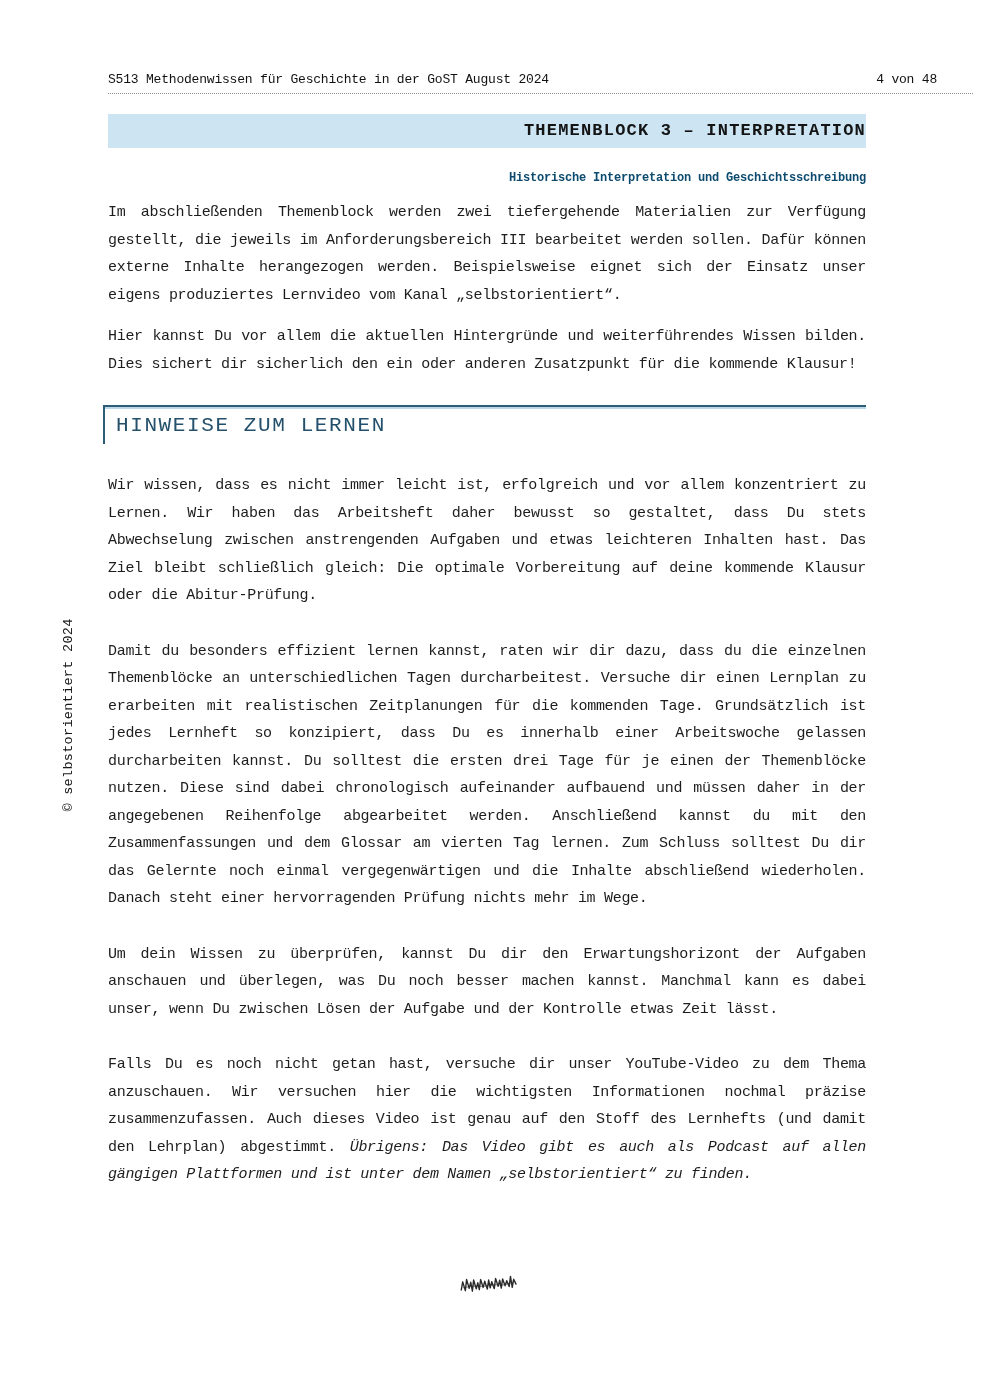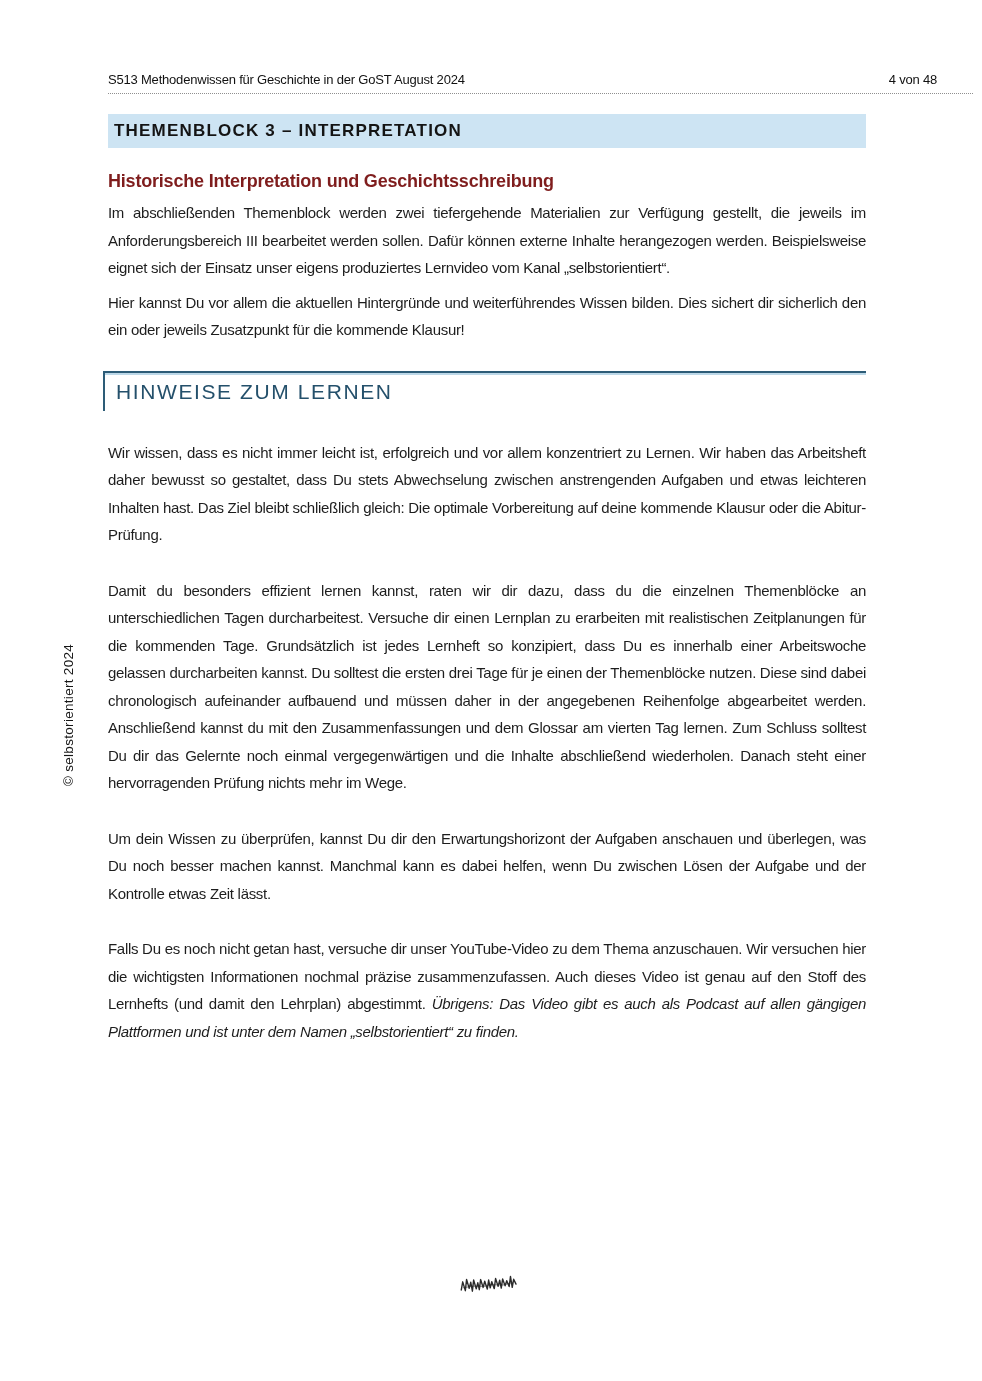--- a/index.html
+++ b/index.html
@@ -2,21 +2,21 @@
 <html lang="de"><head>
 <meta charset="utf-8">
 <style>
   * { margin: 0; padding: 0; box-sizing: border-box; }
   html, body { background: #ffffff; }
   .page {
     position: relative;
     width: 982px;
     height: 1381px;
     background: #ffffff;
-    font-family: Liberation Sans, sans-serif;
+    font-family: Liberation Mono, monospace;
     color: #1c1c1c;
     overflow: hidden;
   }
 
   
   .doc-header {
     position: absolute;
     left: 108px;
     top: 72px;
     width: 865px;
@@ -36,37 +36,39 @@
     position: absolute;
     left: 108px;
     top: 114px;
     width: 758px;
   }
 
   .banner {
     background: #cde4f3;
     height: 34px;
     line-height: 34px;
-    padding-left: 6px;
+    padding-left: 20px;
     font-size: 17px;
     font-weight: 600;
     letter-spacing: 1.2px;
     color: #141414;
+    text-align: right;
   }
 
   h3.subheading {
     margin-top: 23px;
-    font-size: 18px;
+    font-size: 12px;
     font-weight: bold;
     letter-spacing: -0.2px;
-    color: #7f1d1d;
+    color: #0c4a6e;
+    text-align: right;
   }
 
   p.body-text {
-    margin-top: 7px;
+    margin-top: 14px;
     font-size: 15px;
     line-height: 27.5px;
     letter-spacing: -0.3px;
     text-align: justify;
     color: #1d1d1d;
   }
   p.body-text .italic-tail { font-style: italic; }
 
   .hinweise-header {
     margin-top: 27px;
@@ -119,30 +121,30 @@
 
   <div class="content">
 
     <div class="banner">
       <span>THEMENBLOCK 3 – INTERPRETATION</span>
     </div>
 
     <h3 class="subheading">Historische Interpretation und Geschichtsschreibung</h3>
     <p class="body-text">Im abschließenden Themenblock werden zwei tiefergehende Materialien zur Verfügung gestellt, die jeweils im Anforderungsbereich III bearbeitet werden sollen. Dafür können externe Inhalte herangezogen werden. Beispielsweise eignet sich der Einsatz unser eigens produziertes Lernvideo vom Kanal „selbstorientiert“.</p>
 
-    <p class="body-text">Hier kannst Du vor allem die aktuellen Hintergründe und weiterführendes Wissen bilden. Dies sichert dir sicherlich den ein oder jeweils Zusatzpunkt für die kommende Klausur!</p>
+    <p class="body-text">Hier kannst Du vor allem die aktuellen Hintergründe und weiterführendes Wissen bilden. Dies sichert dir sicherlich den ein oder anderen Zusatzpunkt für die kommende Klausur!</p>
 
     <div class="hinweise-header">
       <span>HINWEISE ZUM LERNEN</span>
     </div>
 
     <div class="hinweise-body">
       <p class="body-text">Wir wissen, dass es nicht immer leicht ist, erfolgreich und vor allem konzentriert zu Lernen. Wir haben das Arbeitsheft daher bewusst so gestaltet, dass Du stets Abwechselung zwischen anstrengenden Aufgaben und etwas leichteren Inhalten hast. Das Ziel bleibt schließlich gleich: Die optimale Vorbereitung auf deine kommende Klausur oder die Abitur-Prüfung.</p>
       <p class="body-text">Damit du besonders effizient lernen kannst, raten wir dir dazu, dass du die einzelnen Themenblöcke an unterschiedlichen Tagen durcharbeitest. Versuche dir einen Lernplan zu erarbeiten mit realistischen Zeitplanungen für die kommenden Tage. Grundsätzlich ist jedes Lernheft so konzipiert, dass Du es innerhalb einer Arbeitswoche gelassen durcharbeiten kannst. Du solltest die ersten drei Tage für je einen der Themenblöcke nutzen. Diese sind dabei chronologisch aufeinander aufbauend und müssen daher in der angegebenen Reihenfolge abgearbeitet werden. Anschließend kannst du mit den Zusammenfassungen und dem Glossar am vierten Tag lernen. Zum Schluss solltest Du dir das Gelernte noch einmal vergegenwärtigen und die Inhalte abschließend wiederholen. Danach steht einer hervorragenden Prüfung nichts mehr im Wege.</p>
-      <p class="body-text">Um dein Wissen zu überprüfen, kannst Du dir den Erwartungshorizont der Aufgaben anschauen und überlegen, was Du noch besser machen kannst. Manchmal kann es dabei helfen, wenn Du zwischen Lösen der Aufgabe und der Kontrolle etwas Zeit lässt.</p>
+      <p class="body-text">Um dein Wissen zu überprüfen, kannst Du dir den Erwartungshorizont der Aufgaben anschauen und überlegen, was Du noch besser machen kannst. Manchmal kann es dabei unser, wenn Du zwischen Lösen der Aufgabe und der Kontrolle etwas Zeit lässt.</p>
       <p class="body-text"><span>Falls Du es noch nicht getan hast, versuche dir unser YouTube-Video zu dem Thema anzuschauen. Wir versuchen hier die wichtigsten Informationen nochmal präzise zusammenzufassen. Auch dieses Video ist genau auf den Stoff des Lernhefts (und damit den Lehrplan) abgestimmt. </span><span class="italic-tail">Übrigens: Das Video gibt es auch als Podcast auf allen gängigen Plattformen und ist unter dem Namen „selbstorientiert“ zu finden.</span></p>
     </div>
 
   </div>
 
   <div class="signature">
     <svg width="60" height="26" viewBox="0 0 60 26">
       <polyline points="2,16 4,8 6,17 8,6 10,15 12,9 13,18 15,7 17,16 19,10 20,17 22,7 24,15 26,9 28,17 30,8 31,16 33,10 35,17 37,7 39,15 41,9 42,17 44,8 46,15 48,10 50,16 52,6 53,17 55,9 57,14" fill="none" stroke="#2b2b2b" stroke-width="1.4" stroke-linecap="round" stroke-linejoin="round"></polyline>
       <polyline points="4,14 14,13 24,14 34,13 44,14 54,12" fill="none" stroke="#2b2b2b" stroke-width="0.8" opacity="0.7"></polyline>
     </svg>

